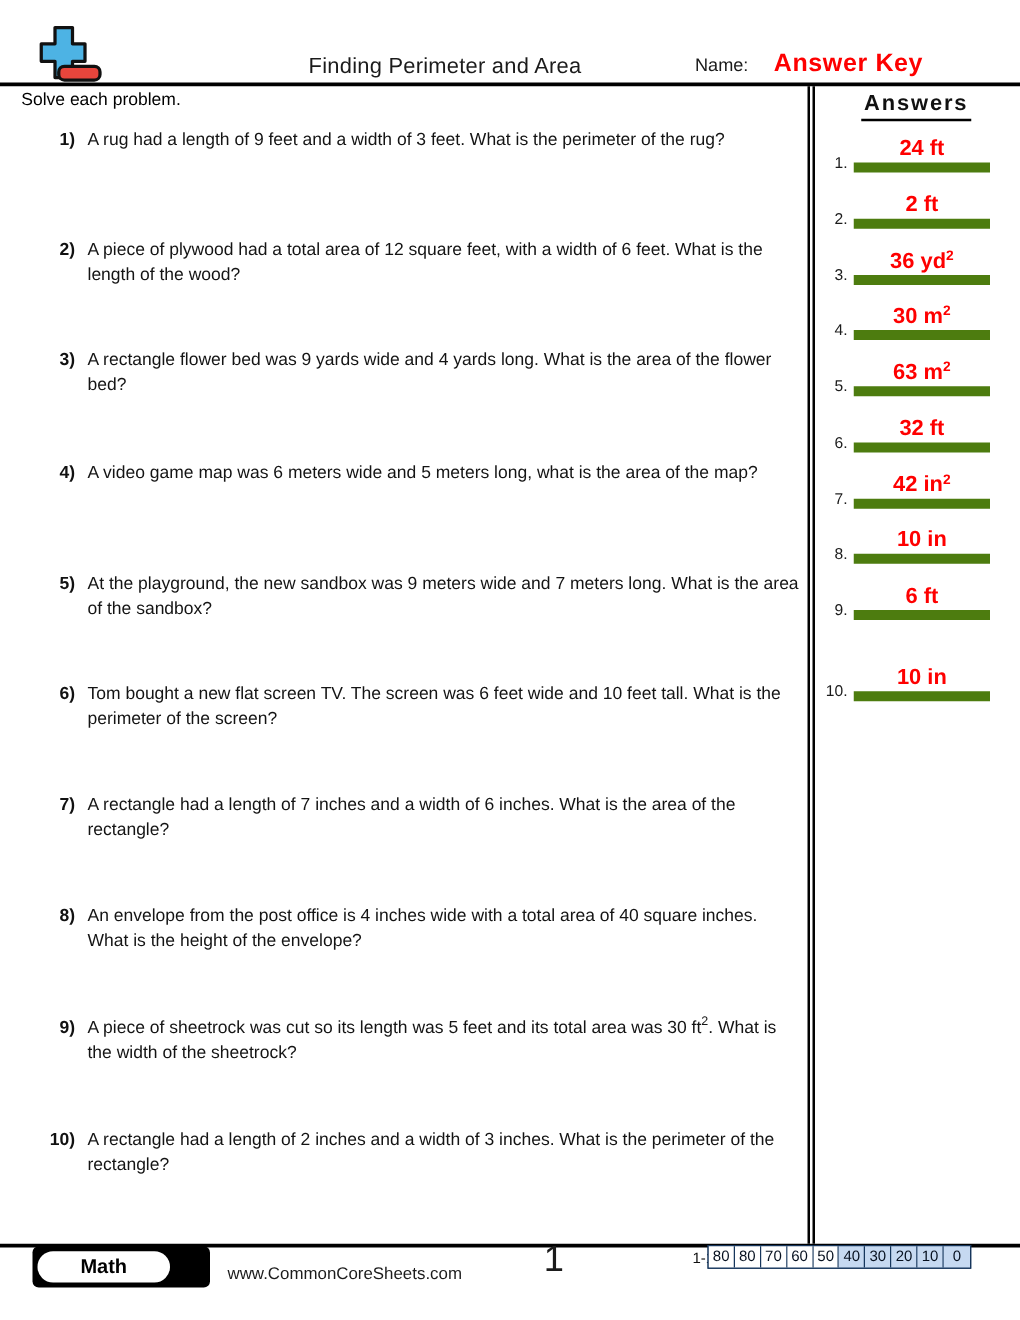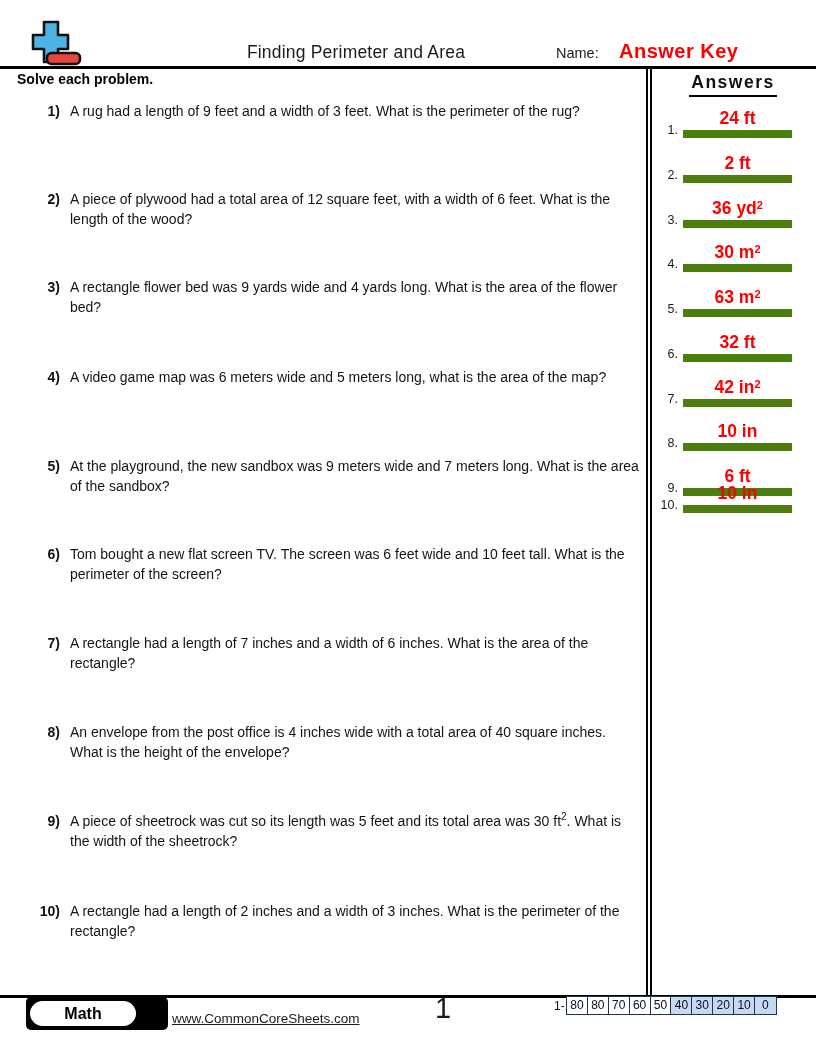--- a/index.html
+++ b/index.html
@@ -31,21 +31,21 @@
     position:absolute; left:619px; top:40px;
     font-size:20px; font-weight:bold; color:#fe0000;
     letter-spacing:0.5px;
   }
   .header-rule {
     position:absolute; left:0; top:66px; width:816px; height:3px;
     background:#000000;
   }
   .instructions {
     position:absolute; left:17px; top:71px;
-    font-size:14px; font-weight:bold; color:#000000;
+    font-size:14px; font-weight:normal; color:#000000;
   }
 
   
   .v-divider {
     position:absolute; left:646px; top:69px; height:926px; width:6px;
     border-left:2px solid #000; border-right:2px solid #000;
   }
 
   
   .problem {
@@ -79,40 +79,40 @@
   .answer-row .aline {
     position:absolute; left:33px; right:0; bottom:0; height:29px;
     border-bottom:8px solid #4d7c0f;
     text-align:center;
     font-size:17.5px; font-weight:bold; color:#fe0000;
     padding-bottom:1px;
     display:flex; align-items:flex-end; justify-content:center;
   }
   .answer-row .aline sup { font-size:11px; line-height:1; position:relative; top:-8px; }
   .a0{top:109px}.a1{top:154px}.a2{top:199px}.a3{top:243px}.a4{top:288px}
-  .a5{top:333px}.a6{top:378px}.a7{top:422px}.a8{top:467px}.a9{top:484px}
+  .a5{top:333px}.a6{top:378px}.a7{top:422px}.a8{top:467px}.a9{top:532px}
 
   
   .footer-rule {
     position:absolute; left:0; top:995px; width:816px; height:2.5px;
     background:#000000;
   }
   .math-badge {
     position:absolute; left:26px; top:997px; width:142px; height:33px;
     background:#000000; border-radius:5px;
   }
   .math-pill {
     position:absolute; left:4px; top:4px; width:106px; height:25px;
     background:#ffffff; border-radius:13px;
     display:flex; align-items:center; justify-content:center;
     font-size:16px; font-weight:bold; color:#000000;
   }
   .website {
-    position:absolute; left:172px; top:1011px;
-    font-size:13.5px; color:#1b1b1b;text-decoration:underline;
+    position:absolute; left:182px; top:1011px;
+    font-size:13.5px; color:#1b1b1b;
   }
   .page-number {
     position:absolute; left:400px; top:992px; width:86px;
     text-align:center; font-size:29px; font-weight:normal; color:#1b1b1b;
   }
   .score-label {
     position:absolute; left:540px; top:999px; width:38px;
     text-align:right; font-size:12px; color:#101010;
   }
   .score-table {

